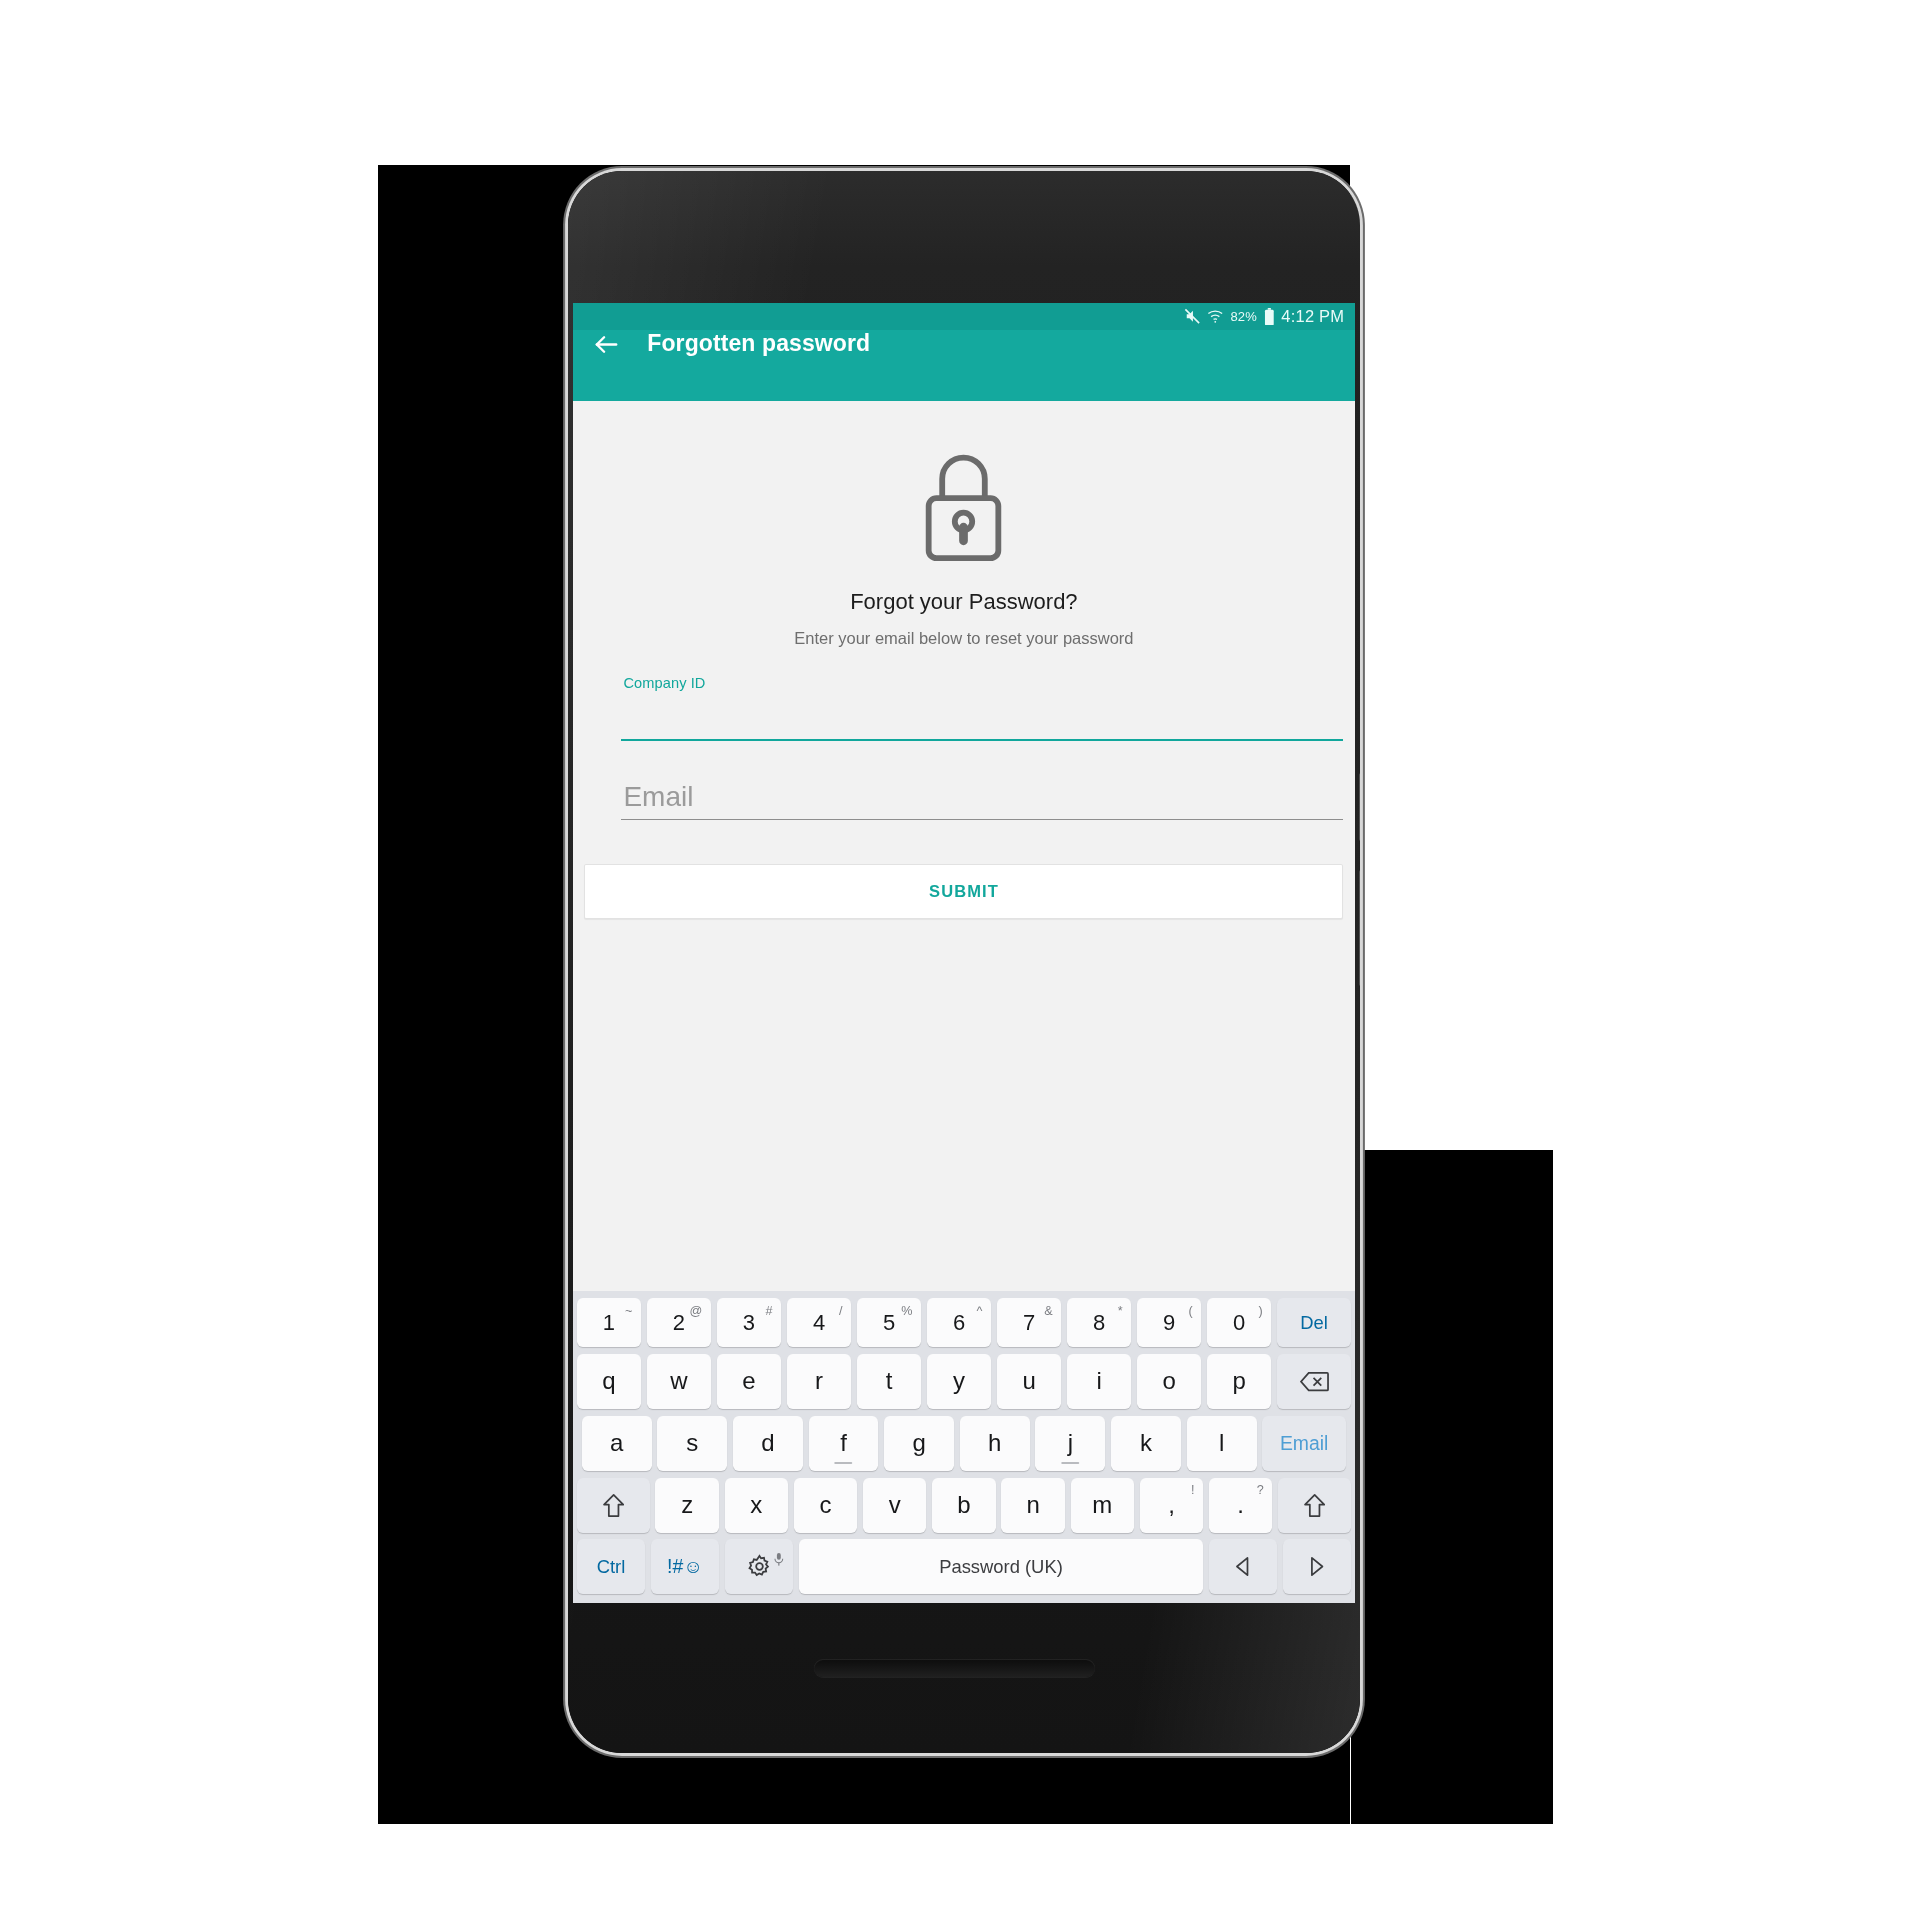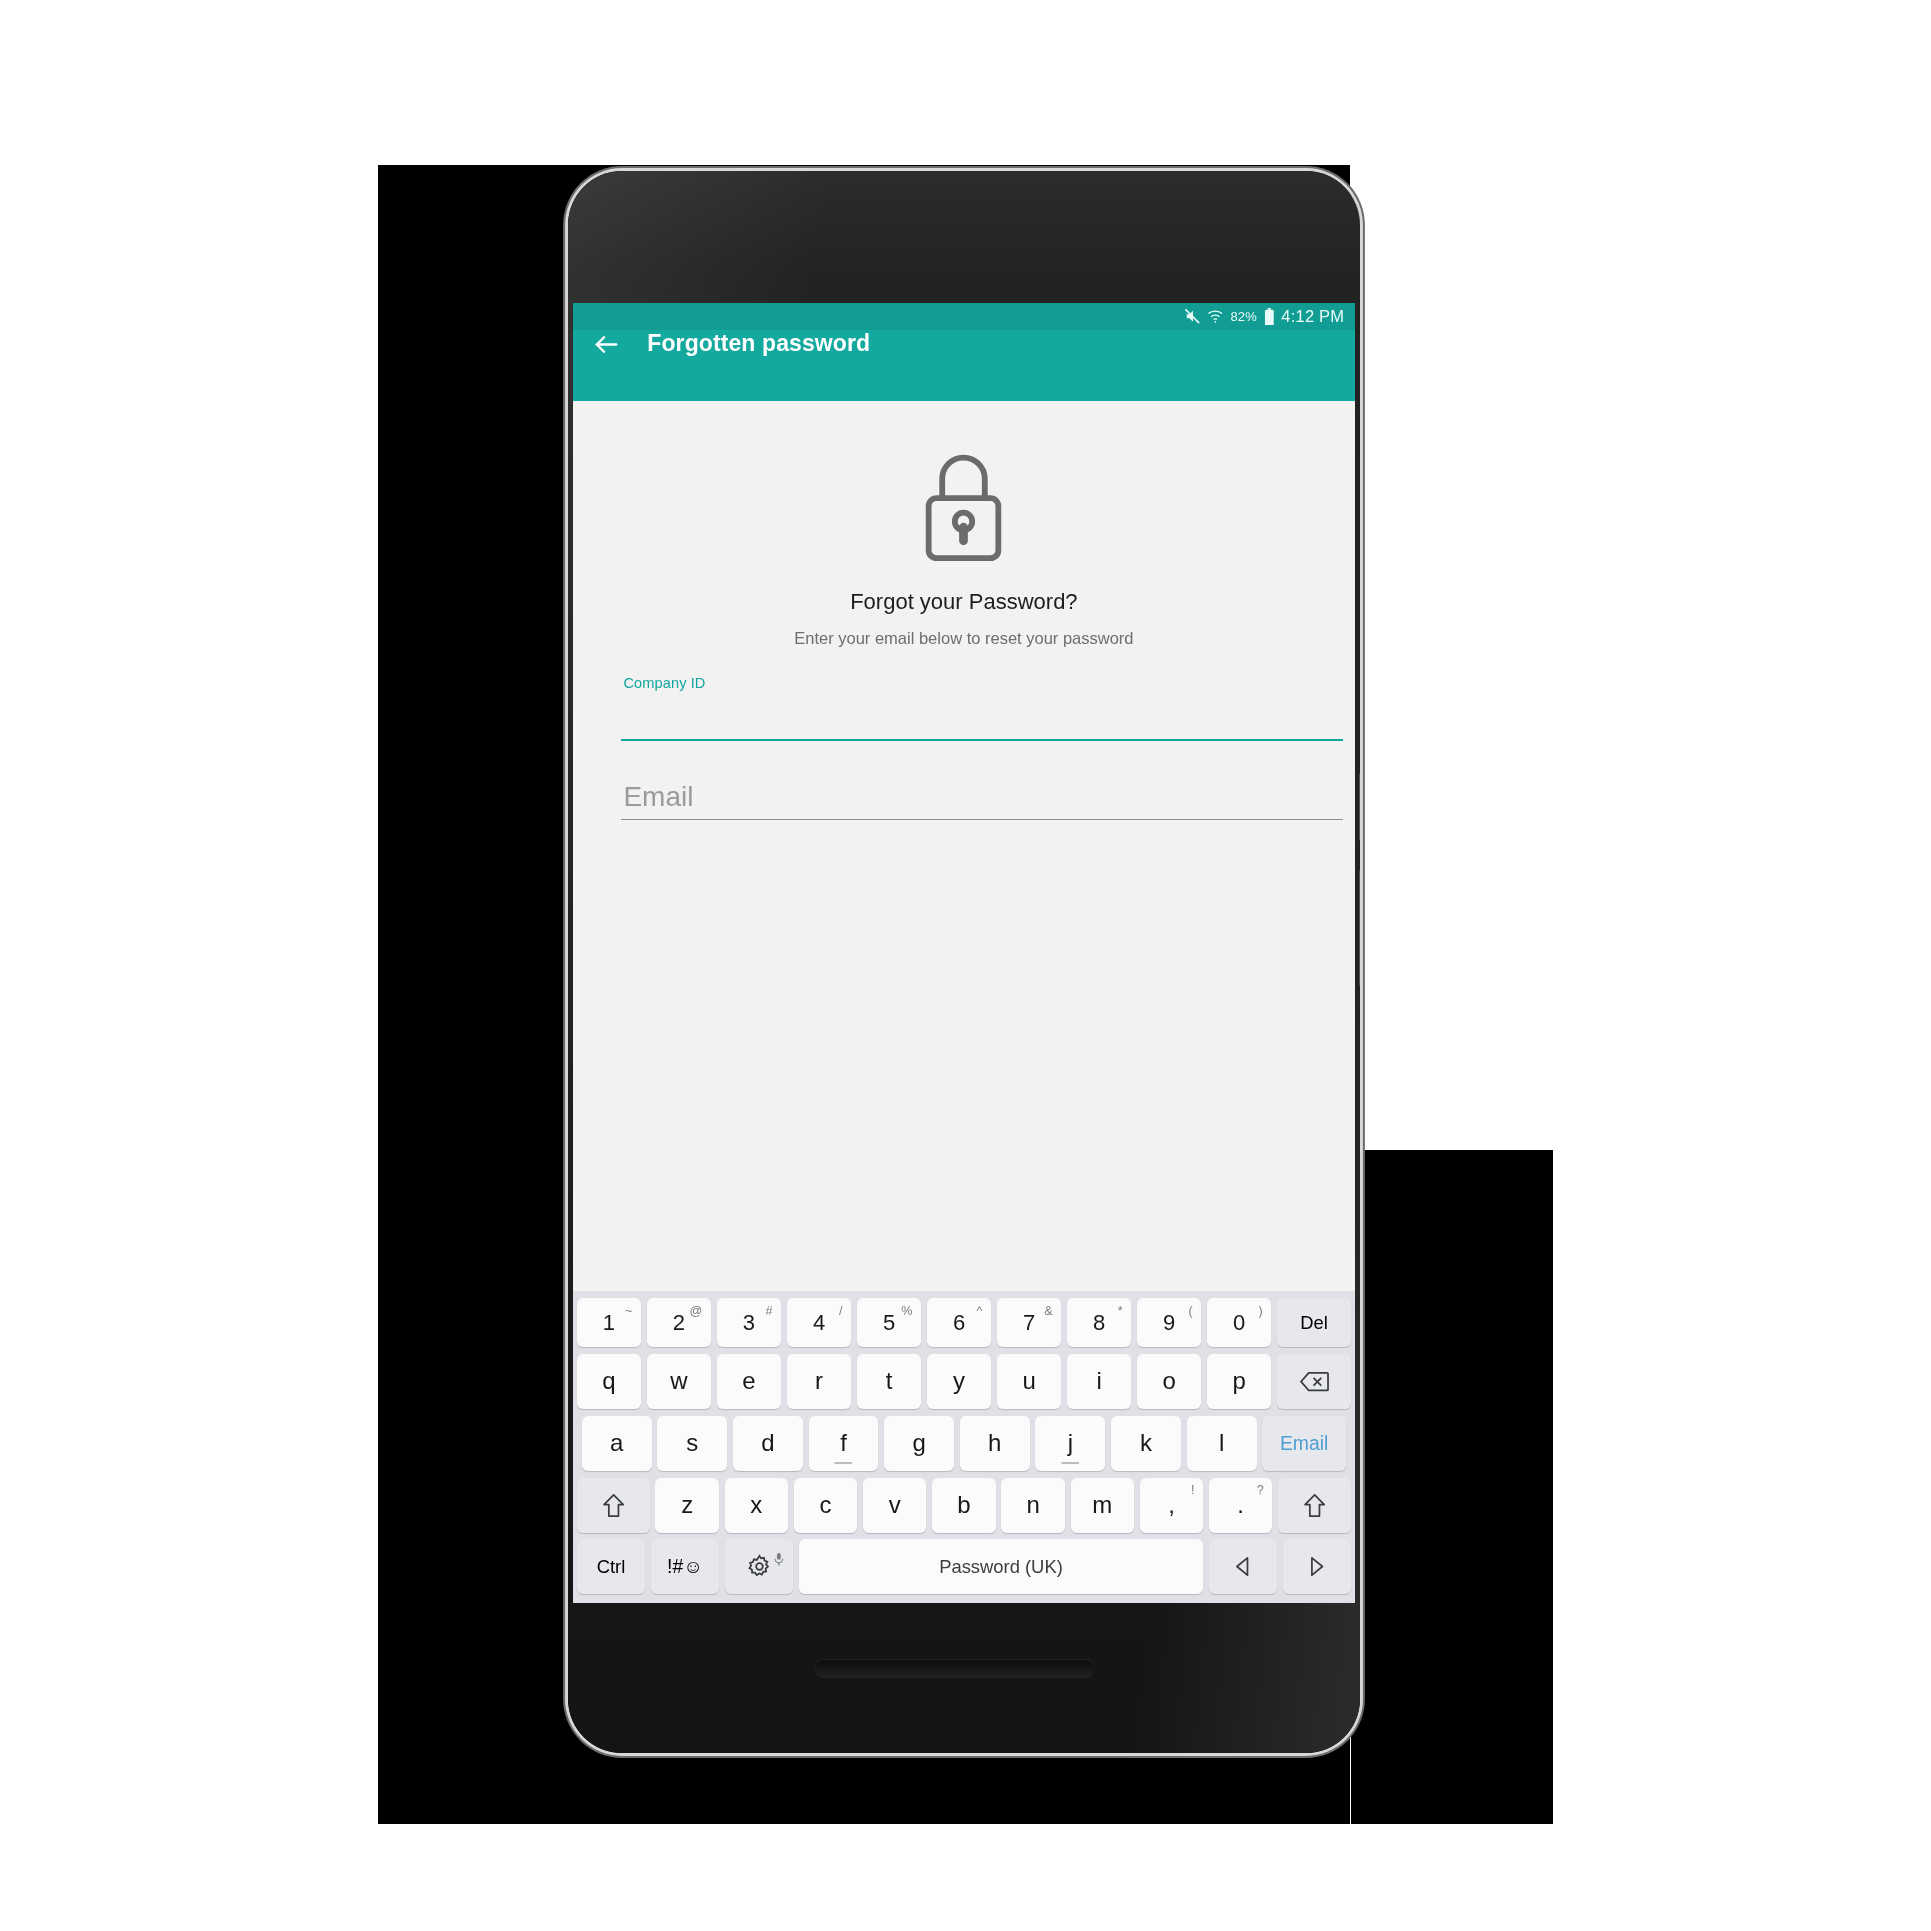--- a/index.html
+++ b/index.html
@@ -124,21 +124,21 @@
     display: flex; flex-direction: column; gap: 6.8px;
   }
   .kb-row { display: flex; gap: 5.8px; justify-content: center; }
   .key {
     background: #fbfbfc; border-radius: 5.8px;
     height: 55px; display: flex; align-items: center; justify-content: center;
     position: relative; font-size: 24px; color: #17181a; flex: 1 1 0;
     box-shadow: 0 1px 1px rgba(0,0,0,.18); cursor: pointer;
     font-family: "Liberation Sans", sans-serif;
   }
-  .key.func { background: #e6e8ed; color: #000000; }
+  .key.func { background: #e6e8ed; color: #0369a1; }
   .key .sup {
     position: absolute; top: 6.8px; right: 8.7px;
     font-size: 12.6px; color: #7b7d82; line-height: 1;
   }
   .key .main { line-height: 1; }
   .key .homebar {
     position: absolute; bottom: 6.8px; left: 50%; transform: translateX(-50%);
     width: 17.5px; height: 1.9px; background: #b9bbbf; border-radius: 1px;
   }
   #row-num .key { height: 49px; font-size: 22px; }
@@ -230,20 +230,21 @@
             <div class="underline"></div>
           </div>
 
           <div class="field" id="field-email">
             <input class="field-input" type="text" placeholder="Email" style="">
             <div class="underline inactive"></div>
           </div>
 
         </div>
 
+        <button id="submit-btn">SUBMIT</button>
 
         
         <div id="keyboard">
 
           <div class="kb-row" id="row-num">
             <div class="key">
                 <span class="main">1</span>
                 <span class="sup">~</span>
               </div>
             <div class="key">

